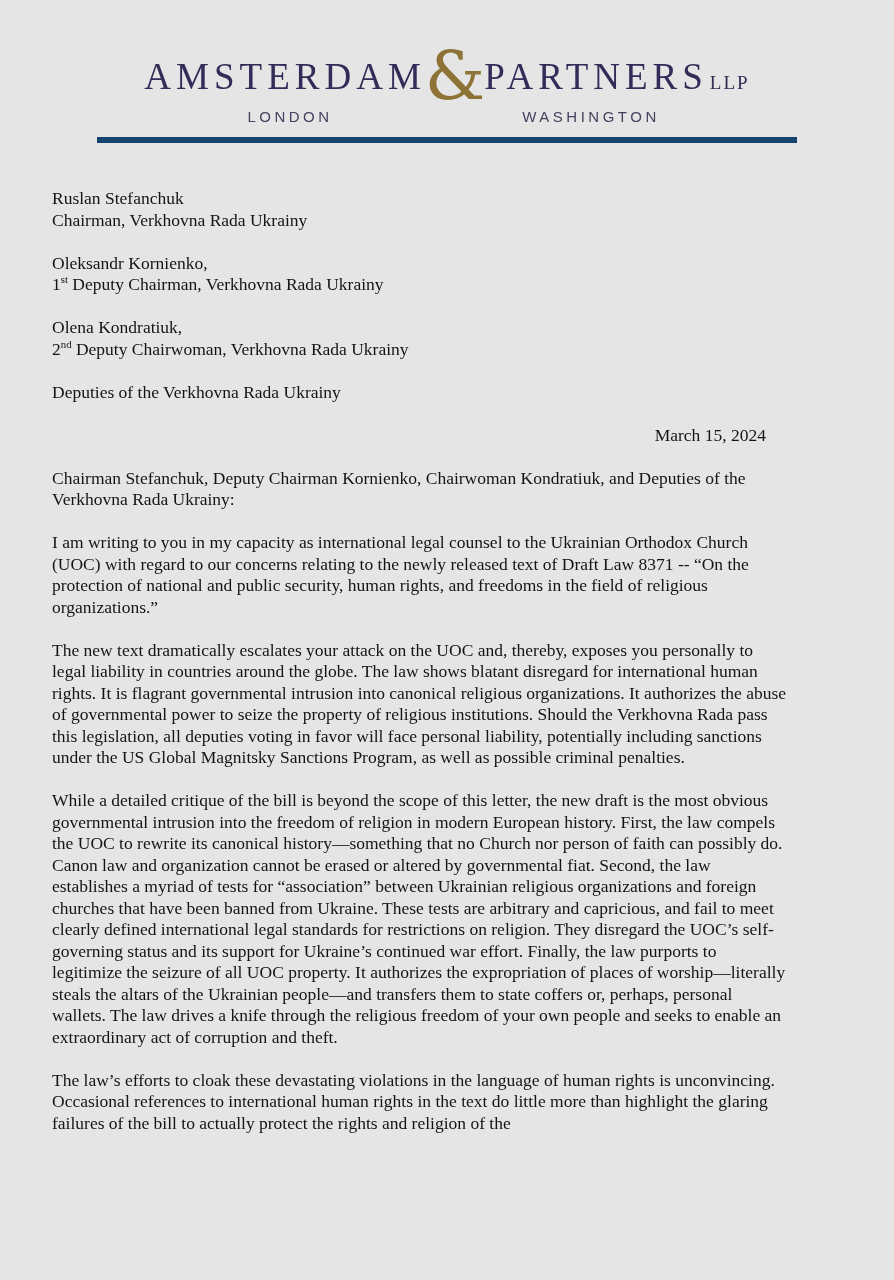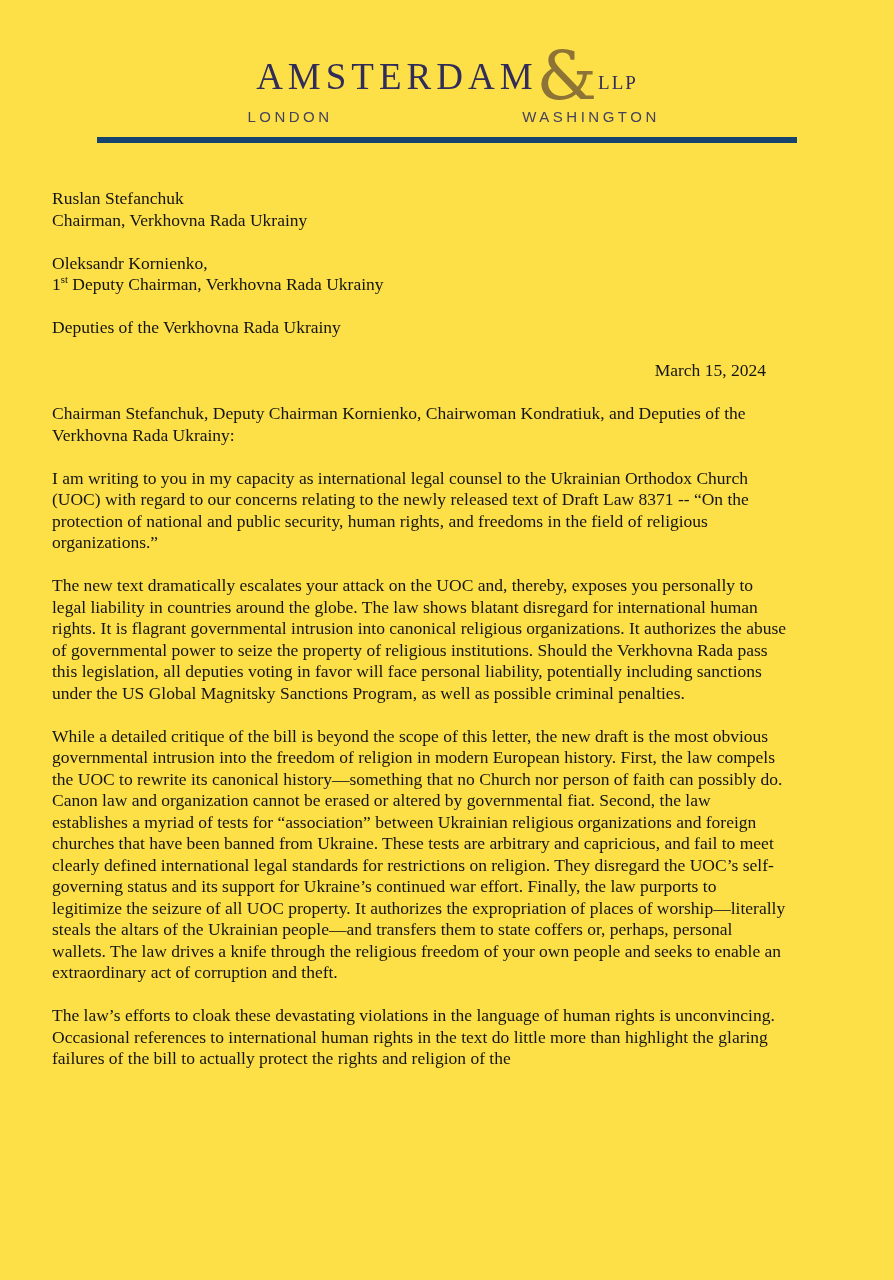--- a/index.html
+++ b/index.html
@@ -1,19 +1,19 @@
 <!DOCTYPE html>
 <html style="--firm_name: #312d58; --ampersand_gold: #8d7436; --offices: #45425f; --rule_navy: #16446e; --body_text: #141414;"><head>
 <meta charset="utf-8">
 <style>
   html, body { margin: 0; padding: 0; background: #ffffff; }
   .page {
     width: 894px;
     height: 1280px;
-    background: #fde047;
+    background: #e5e5e5;
     position: relative;
     overflow: hidden;
     font-family: "Liberation Serif", serif;
     color: var(--body_text, #141414);
     box-sizing: border-box;
   }
 
   
   .letterhead { padding-top: 50px; position: relative; }
   .firm-line {
@@ -81,20 +81,21 @@
 </style>
 </head>
 <body>
 
 <div class="page">
 
   <header class="letterhead">
     <div class="firm-line">
       <span class="firm-name">AMSTERDAM</span>
       <span class="firm-amp">&amp;</span>
+      <span class="firm-name">PARTNERS</span>
       <span class="firm-llp">LLP</span>
     </div>
     <div class="offices">
       <span class="office office-london">LONDON</span>
       <span class="office office-washington">WASHINGTON</span>
     </div>
     <div class="rule"></div>
   </header>
 
   <main class="letter-body">
@@ -102,20 +103,24 @@
     <p class="addr-block">
       <span>Ruslan Stefanchuk</span><br>
       <span>Chairman, Verkhovna Rada Ukrainy</span>
     </p>
 
     <p class="addr-block">
       <span>Oleksandr Kornienko,</span><br>
       <span><span>1</span><sup>st</sup><span> Deputy Chairman, Verkhovna Rada Ukrainy</span></span>
     </p>
 
+    <p class="addr-block">
+      <span>Olena Kondratiuk,</span><br>
+      <span><span>2</span><sup>nd</sup><span> Deputy Chairwoman, Verkhovna Rada Ukrainy</span></span>
+    </p>
 
     <p class="addr-block">
       <span>Deputies of the Verkhovna Rada Ukrainy</span>
     </p>
 
     <p class="date-line">March 15, 2024</p>
 
     <p>Chairman Stefanchuk, Deputy Chairman Kornienko, Chairwoman Kondratiuk, and Deputies of the Verkhovna Rada Ukrainy:</p>
 
     <p>I am writing to you in my capacity as international legal counsel to the Ukrainian Orthodox Church (UOC) with regard to our concerns relating to the newly released text of Draft Law 8371 -- “On the protection of national and public security, human rights, and freedoms in the field of religious organizations.”</p>

